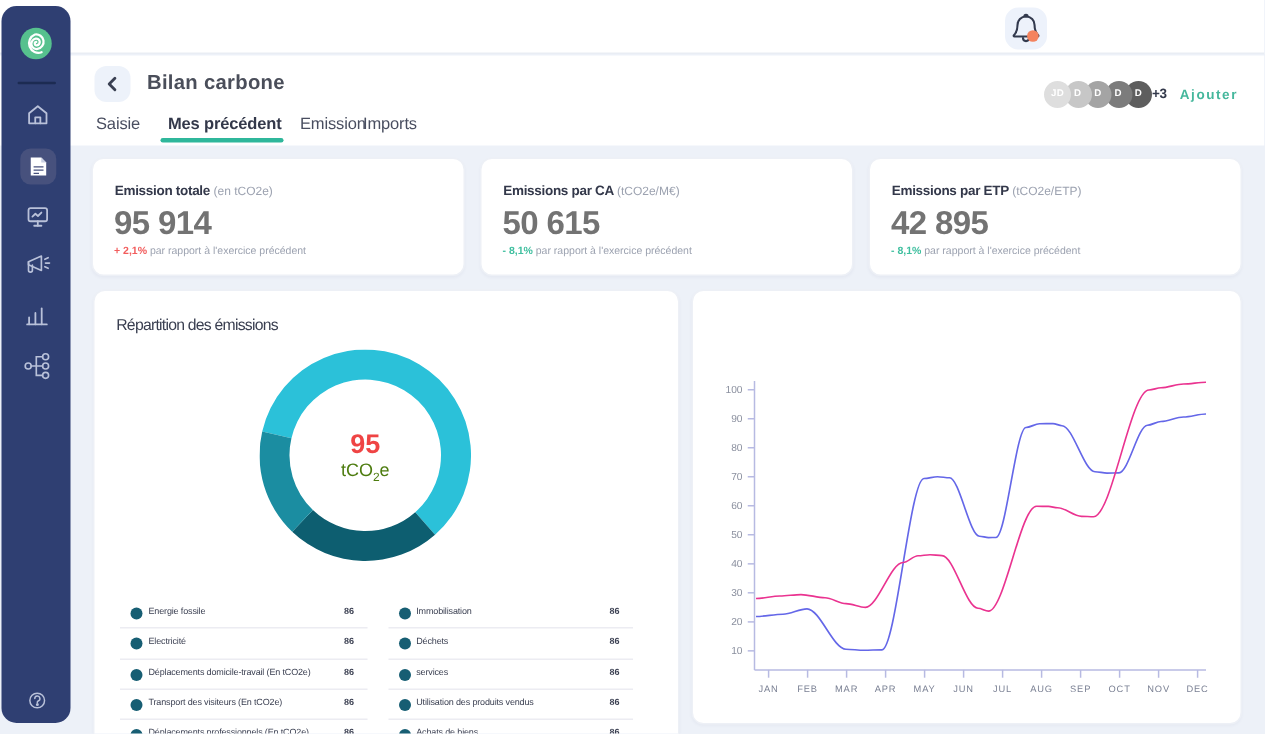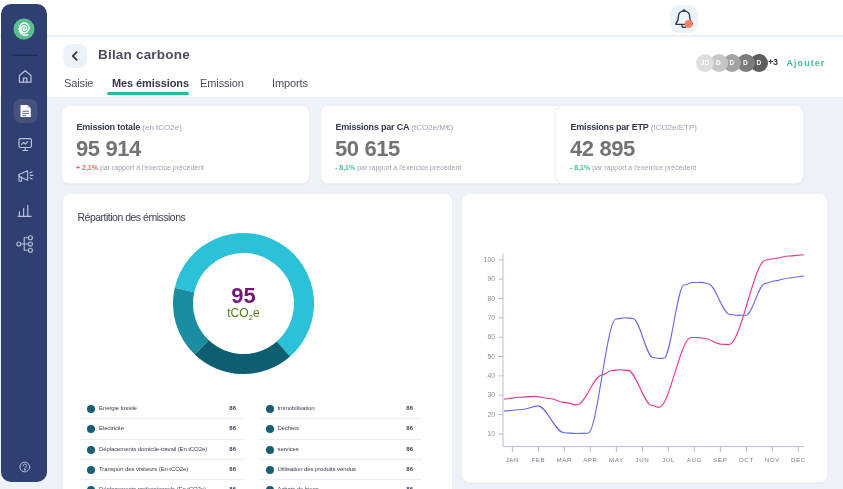--- a/index.html
+++ b/index.html
@@ -50,58 +50,58 @@
   <div id="topbar" class="abs"></div>
   <div id="bellbtn" class="abs"></div>
   <div id="header" class="abs"></div>
 
   <div id="backbtn" class="abs"><svg width="24" height="24" viewBox="0 0 24 24">
       <path d="M13.6 8.2 L9.8 12 L13.6 15.8" fill="none" stroke="#3A4052" stroke-width="1.9" stroke-linecap="round" stroke-linejoin="round"></path>
     </svg></div>
   <div id="title" class="abs">Bilan carbone</div>
 
   <div class="abs tab" style="left:64px;">Saisie</div>
-  <div class="abs tab" style="left:112px; font-weight:bold; color:#33384A;">Mes émissions</div>
+  <div class="abs tab" style="left:112px; font-weight:bold; color:#33384A;">Mes précédent</div>
   <div class="abs tab" style="left:200px;">Emission</div>
-  <div class="abs tab" style="left:272px;">Imports</div>
+  <div class="abs tab" style="left:242px;">Imports</div>
   <div id="tabline" class="abs"></div>
 
   <div class="abs av" style="left:696px; background:#DEDEDE; z-index:5;">JD</div>
   <div class="abs av" style="left:709.5px; background:#C7C7C7; z-index:4;">D</div>
   <div class="abs av" style="left:723px; background:#A4A4A4; z-index:3;">D</div>
   <div class="abs av" style="left:736.5px; background:#7C7C7C; z-index:2;">D</div>
   <div class="abs av" style="left:750px; background:#5E5E5E; z-index:1;">D</div>
   <div id="plus3" class="abs">+3</div>
   <div id="ajouter" class="abs">Ajouter</div>
 
   <div class="abs card scard" style="left:61px;">
     <div class="sc-t1">Emission totale <span>(en tCO2e)</span></div>
     <div class="sc-num">95 914</div>
     <div class="sc-sub"><span class="red">+ 2,1%</span> par rapport à l'exercice précédent</div>
   </div>
   <div class="abs card scard" style="left:320px;">
     <div class="sc-t1">Emissions par CA <span>(tCO2e/M€)</span></div>
     <div class="sc-num">50 615</div>
     <div class="sc-sub"><span class="grn">- 8,1%</span> par rapport à l'exercice précédent</div>
   </div>
-  <div class="abs card scard" style="left:555px;">
+  <div class="abs card scard" style="left:579px;">
     <div class="sc-t1">Emissions par ETP <span>(tCO2e/ETP)</span></div>
     <div class="sc-num">42 895</div>
     <div class="sc-sub"><span class="grn">- 8,1%</span> par rapport à l'exercice précédent</div>
   </div>
 
   <div id="card-left" class="abs card">
     <div class="cc-title" style="letter-spacing:-0.5px;">Répartition des émissions</div>
     <svg id="donut" class="abs" style="left:110px; top:39px;" width="141" height="141" viewBox="0 0 141 141">
       <path d="M1.81 54.64 A70.5 70.5 0 1 1 117.03 123.46 L103.83 108.44 A50.5 50.5 0 1 0 21.29 59.14 Z" fill="#2BC1D9"></path>
       <path d="M117.03 123.46 A70.5 70.5 0 0 1 21.79 121.47 L35.61 107.01 A50.5 50.5 0 0 0 103.83 108.44 Z" fill="#0D5E70"></path>
       <path d="M21.79 121.47 A70.5 70.5 0 0 1 1.81 54.64 L21.29 59.14 A50.5 50.5 0 0 0 35.61 107.01 Z" fill="#1B8DA1"></path>
     </svg>
     <div class="abs" style="left:145.5px; top:92px; width:70px; text-align:center;">
-      <div style="font-size:22px; line-height:20px; font-weight:bold; color:#701a75;">95</div>
+      <div style="font-size:18px; line-height:20px; font-weight:bold; color:#ef4444;">95</div>
       <div style="font-size:12px; line-height:13px; color:#4d7c0f; margin-top:1px;">tCO<sub style="font-size:8px;">2</sub>e</div>
     </div>
     <div class="lrow abs" style="left:24px; top:204.5px; width:149px;">
       <div class="ldot"></div>
       <div class="ltxt">Energie fossile</div>
       <div class="lval">86</div>
       <div class="lsep"></div>
     </div>
     <div class="lrow abs" style="left:202.5px; top:204.5px; width:147.5px;">
       <div class="ldot"></div>

